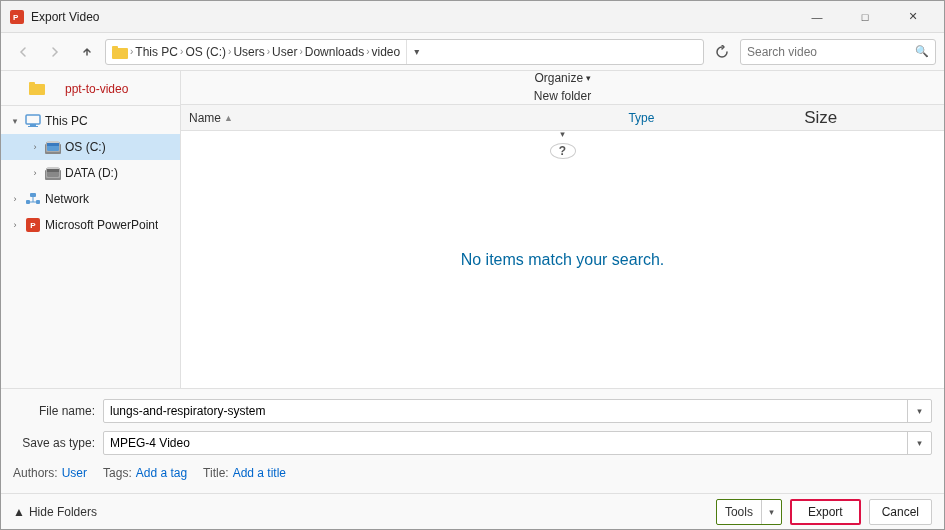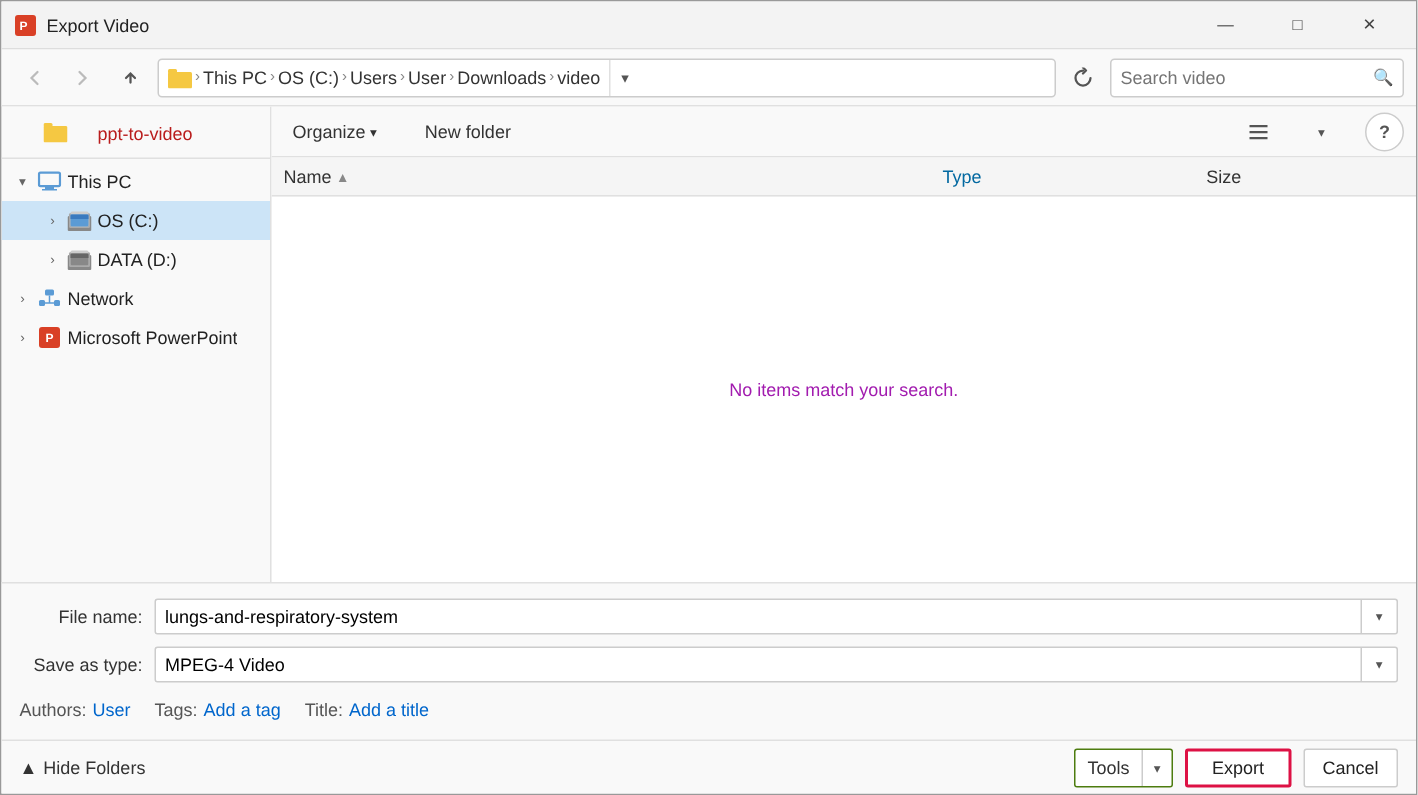--- a/index.html
+++ b/index.html
@@ -229,22 +229,23 @@
       overflow: hidden;
     }
 
     
     .sub-toolbar {
       height: 34px;
       border-bottom: 1px solid #e0e0e0;
       display: flex;
       align-items: center;
       padding: 0 8px;
-      gap: 20px;
+      gap: 4px;
       background: #f9f9f9;
+      flex-direction: column;
     }
     .organize-btn {
       height: 24px;
       border: none;
       background: transparent;
       cursor: pointer;
       display: flex;
       align-items: center;
       gap: 3px;
       font-size: 12px;
@@ -307,34 +308,34 @@
       height: 26px;
       display: flex;
       align-items: center;
       border-bottom: 1px solid #e0e0e0;
       background: #f5f5f5;
       padding: 0 8px;
     }
     .col-name { flex: 2; font-size: 12px; color: #333; display: flex; align-items: center; gap: 3px; }
     .col-date { flex: 1.2; font-size: 12px; color: #333; }
     .col-type { flex: 0.8; font-size: 12px; color: #0369a1; }
-    .col-size { flex: 0.6; font-size: 12px; color: #333; }
+    .col-size { flex: 0.6; font-size: 17px; color: #333; }
     .sort-icon { font-size: 9px; color: #888; }
 
     
     .file-list-body {
       flex: 1;
       overflow-y: auto;
       display: flex;
       align-items: center;
       justify-content: center;
     }
     .empty-message {
-      color: #a21caf;
-      font-size: 12px;
+      color: #0369a1;
+      font-size: 16px;
     }
 
     
     .bottom-form {
       border-top: 1px solid #e0e0e0;
       background: #f9f9f9;
       padding: 8px 12px;
     }
     .form-row {
       display: flex;

